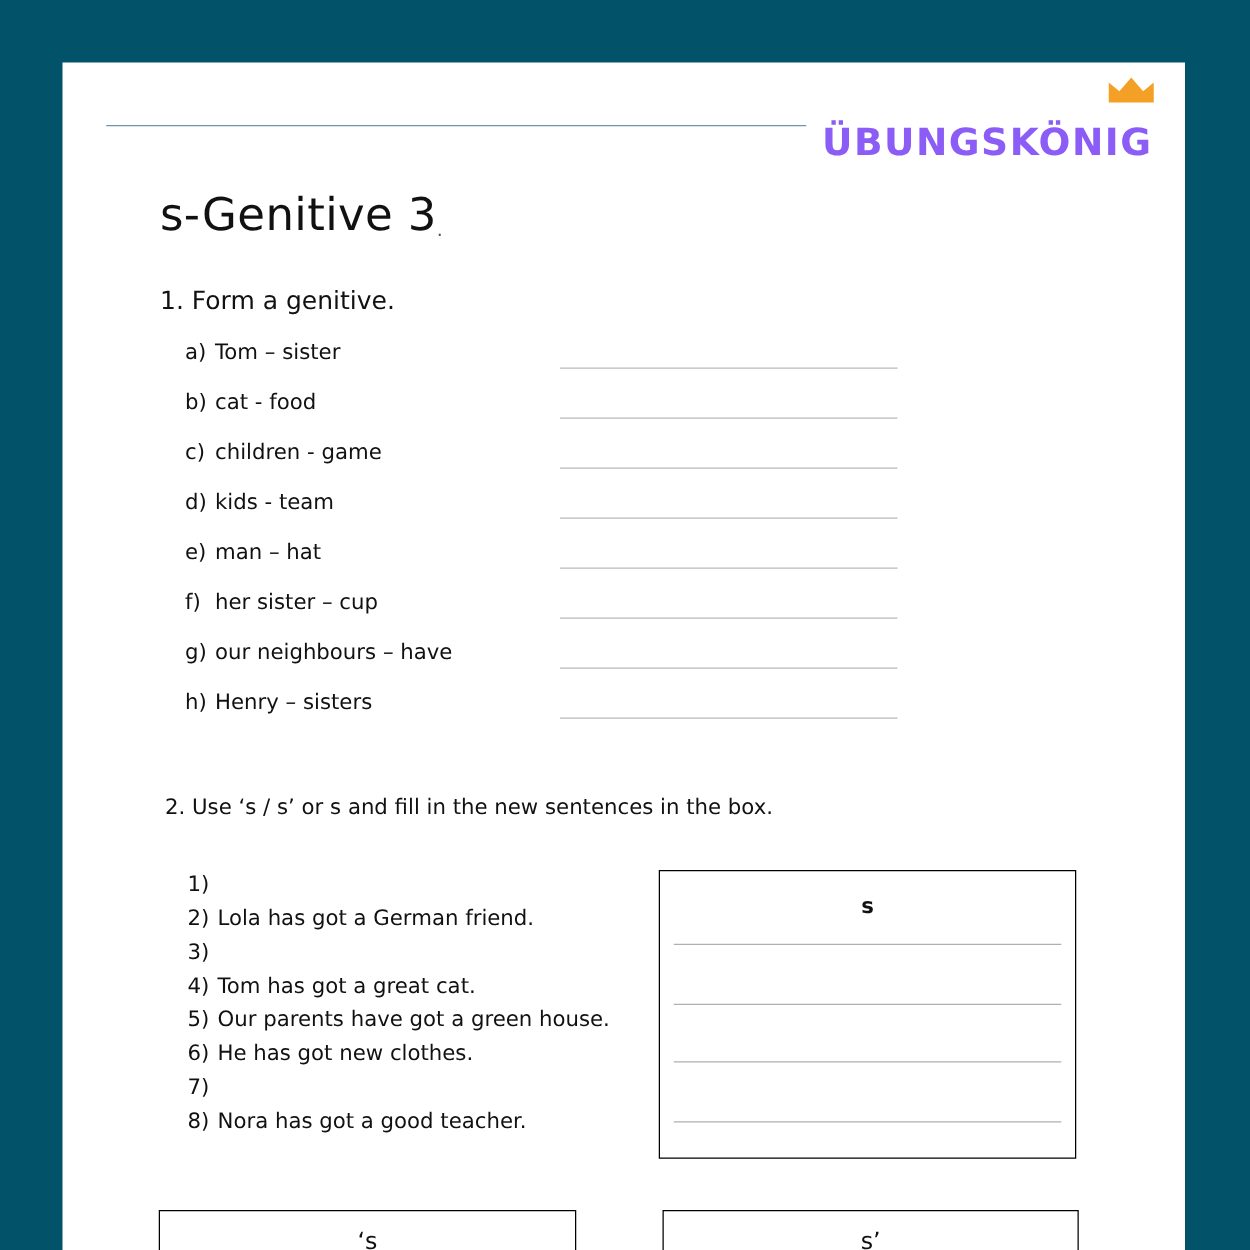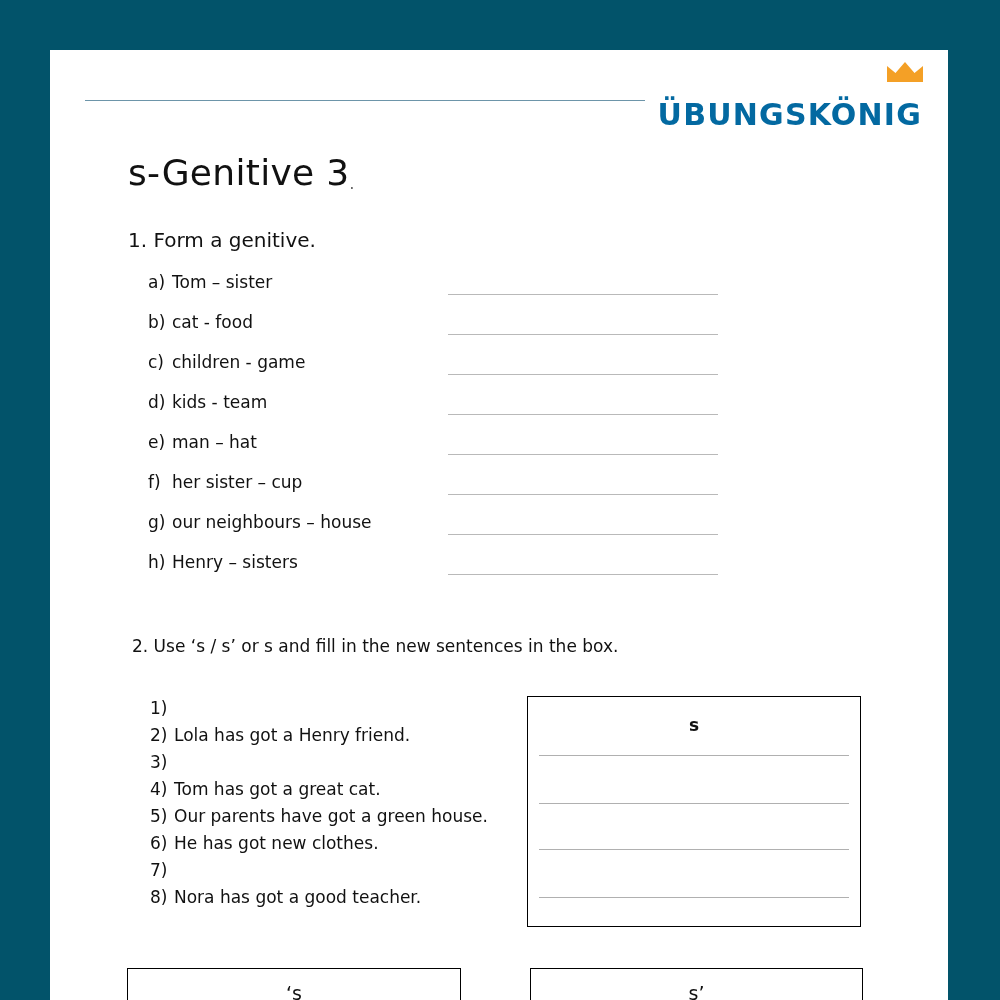--- a/index.html
+++ b/index.html
@@ -40,21 +40,21 @@
     top: 30px;
     height: 50px;
     display: flex;
     align-items: flex-end;
   }
   #brand-wordmark {
     font-family: "DejaVu Sans", sans-serif;
     font-weight: bold;
     font-size: 30px;
     letter-spacing: 1.2px;
-    color: #0369a1;
+    color: #8b5cf6;
     line-height: 1;
     position: relative;
   }
   #crown-icon {
     position: absolute;
     right: -2px;
     top: -19px;
     width: 38px;
     height: 22px;
   }
@@ -248,21 +248,21 @@
     <div class="task1-row">
       <span class="row-label">e)</span>
       <span>man – hat</span>
     </div>
     <div class="task1-row">
       <span class="row-label">f)</span>
       <span>her sister – cup</span>
     </div>
     <div class="task1-row">
       <span class="row-label">g)</span>
-      <span>our neighbours – house</span>
+      <span>our neighbours – have</span>
     </div>
     <div class="task1-row">
       <span class="row-label">h)</span>
       <span>Henry – sisters</span>
     </div>
   </div>
 
   <div id="task1-lines">
     <div class="answer-line"></div>
     <div class="answer-line"></div>
@@ -277,21 +277,21 @@
   <div id="faint-watermark">​</div>
 
   <div id="task2-heading" class="task-heading">2. Use ‘s / s’ or s and fill in the new sentences in the box.</div>
 
   <div id="task2-sentences">
     <div class="sentence-row">
       <span class="sentence-num">1)</span>
     </div>
     <div class="sentence-row">
       <span class="sentence-num">2)</span>
-      <span>Lola has got a Henry friend.</span>
+      <span>Lola has got a German friend.</span>
     </div>
     <div class="sentence-row">
       <span class="sentence-num">3)</span>
     </div>
     <div class="sentence-row">
       <span class="sentence-num">4)</span>
       <span>Tom has got a great cat.</span>
     </div>
     <div class="sentence-row">
       <span class="sentence-num">5)</span>

